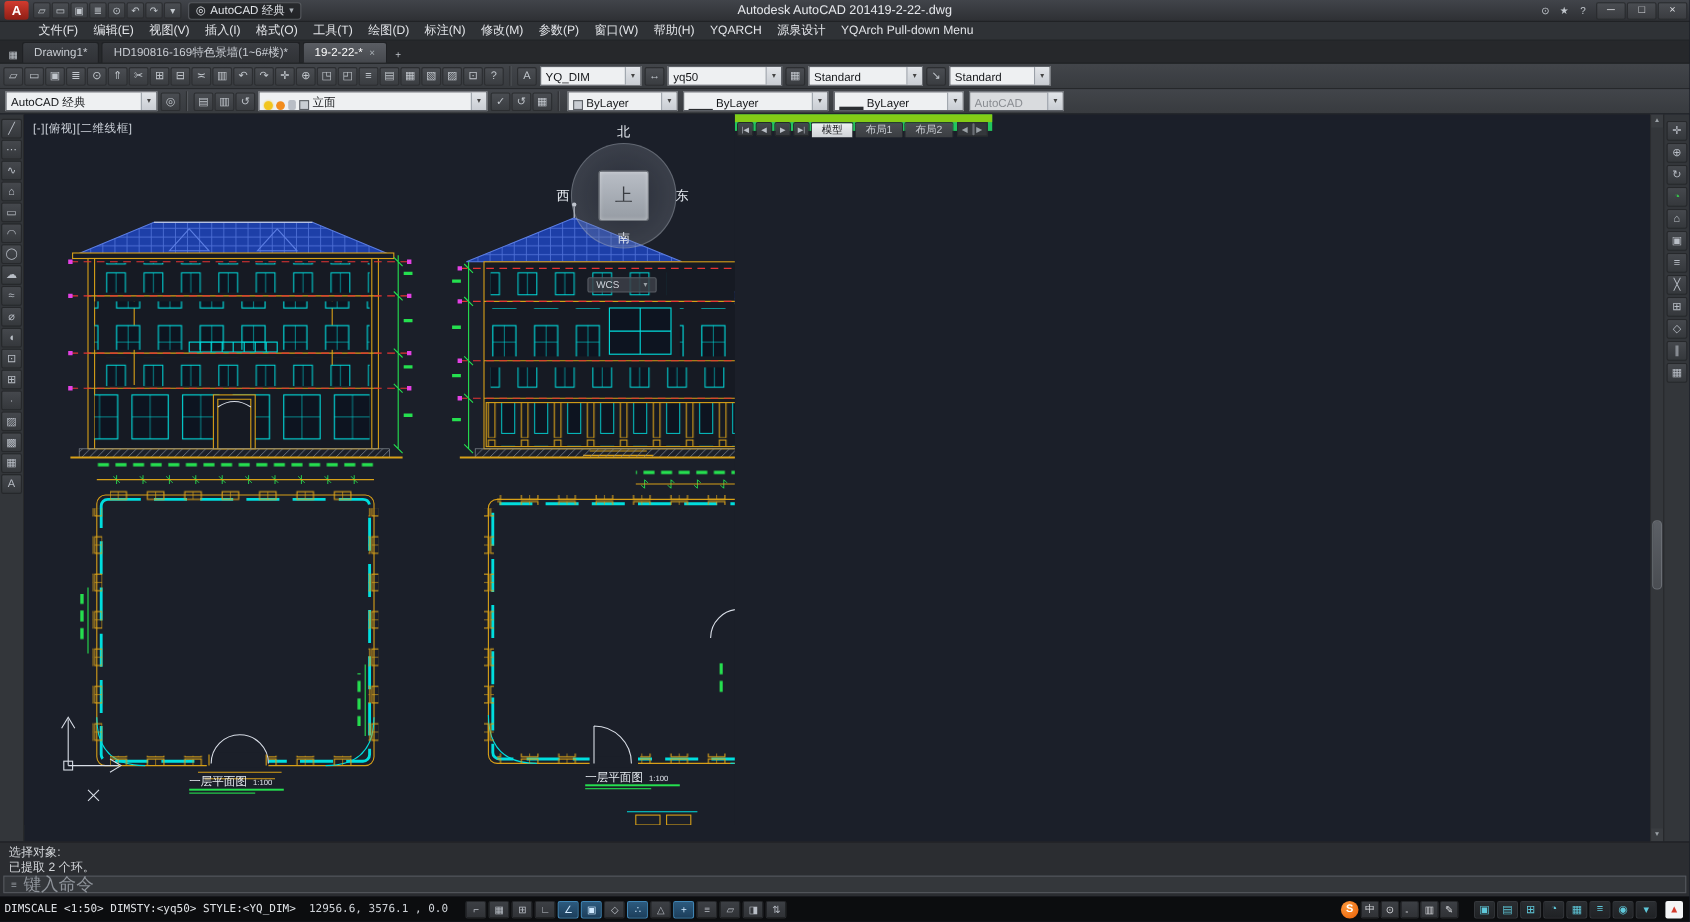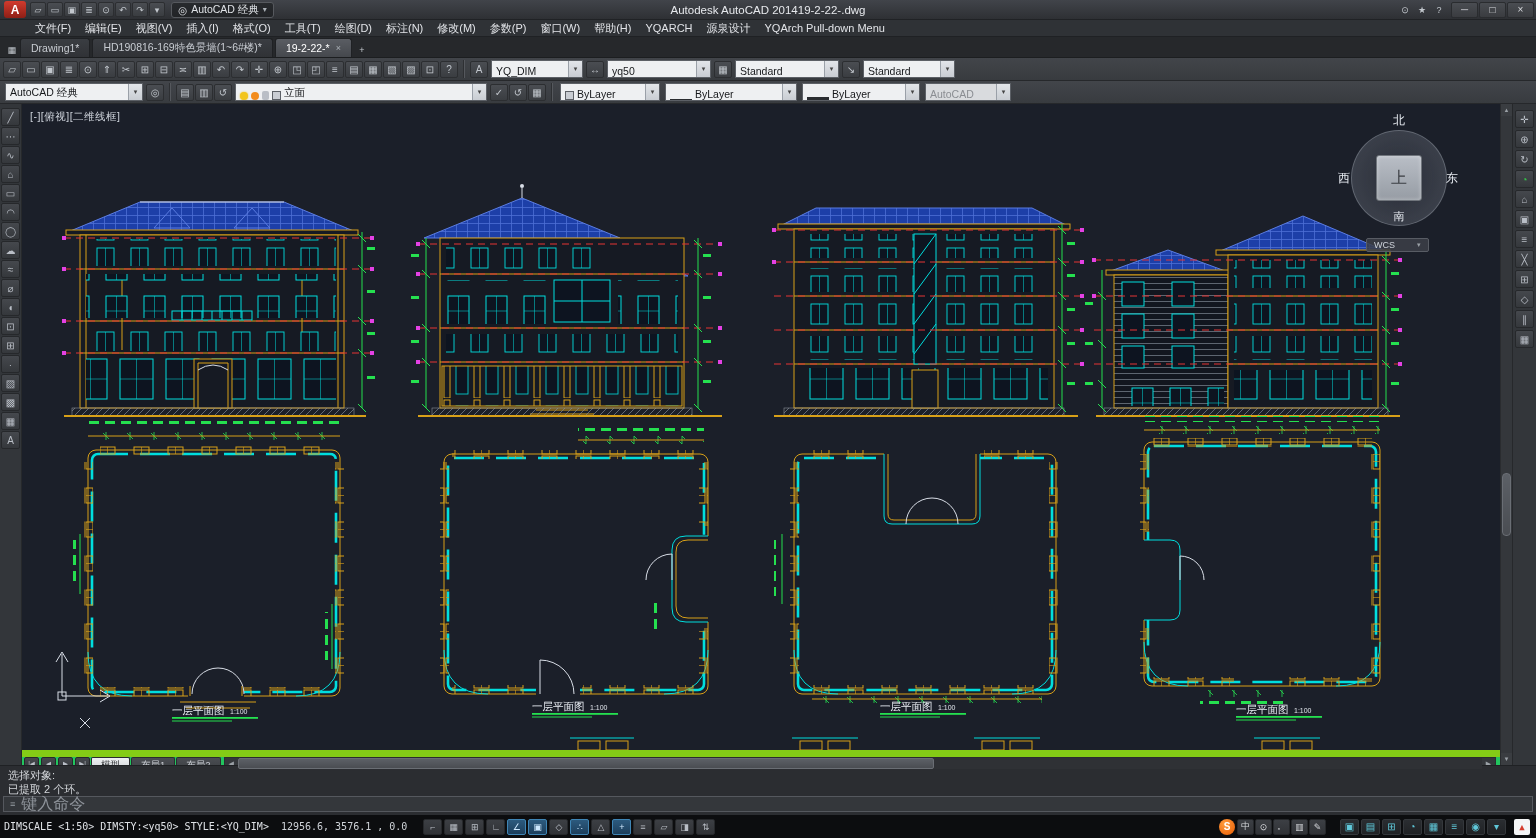--- a/index.html
+++ b/index.html
@@ -30,48 +30,48 @@
   .ftab.active{background:linear-gradient(#5a5d63,#45484d);color:#fff}
   .tclose{font-size:9px;color:#aab0b6}
 
   
   .tbrow{height:23px;background:linear-gradient(#42454a,#383b3f);display:flex;align-items:center;padding:0 3px;border-bottom:1px solid #26282b;gap:1px;flex:0 0 23px}
   .stdicons,.iconrun{display:flex;gap:1px;align-items:center}
   .sep{width:2px;height:18px;border-left:1px solid #2e3033;border-right:1px solid #55585d;margin:0 4px}
   .combo{height:18px;background:#eef0f2;border:1px solid #5c6066;display:flex;align-items:flex-end;font-size:10.5px;color:#15171a;padding-left:4px;gap:3px;margin:0 2px;overflow:hidden;white-space:nowrap}
   .combo .cval{overflow:hidden;text-overflow:ellipsis}
   .carr{margin-left:auto;width:14px;height:100%;background:linear-gradient(#e2e5e9,#c9cdd3);border-left:1px solid #9aa0a8;display:flex;align-items:center;justify-content:center;font-size:7px;color:#444;flex:0 0 14px}
-  .w86{width:86px}.w92{width:92px}.w100{width:100px}.w104{width:104px}.w118{width:118px}.w132{width:132px}.w138{width:138px}.w208{width:252px}
+  .w86{width:86px}.w92{width:92px}.w100{width:100px}.w104{width:104px}.w118{width:118px}.w132{width:132px}.w138{width:138px}.w208{width:208px}
   .combo.disabled{background:#d9dbde;color:#8a8d92}
   .dot{display:inline-block;width:8px;height:8px;border-radius:50%;flex:0 0 8px}
   .bulb{background:#f2c51d;box-shadow:0 0 2px #f2c51d}
   .sun{background:#f28c1d}
   .lock{background:#b9bec6;border-radius:2px;width:7px;height:9px;flex:0 0 7px}
   .chip{display:inline-block;width:9px;height:9px;background:#c9cdd3;border:1px solid #5c6066;flex:0 0 9px}
   .ltline{display:inline-block;width:22px;height:0;border-top:1.6px solid #2a2d31;flex:0 0 22px}
   .ltline.thick{border-top-width:3px}
 
   
   .main{display:flex;height:661px;flex:0 0 661px}
   .lstrip{width:22px;background:#33363a;border-right:1px solid #26282b;display:flex;flex-direction:column;align-items:center;padding-top:4px;gap:1px;flex:0 0 22px}
   .vico{width:19px;height:18px;display:flex;align-items:center;justify-content:center;font-size:10px;color:#b9bec6;background:linear-gradient(#45484d,#35383c);border:1px solid #26282b;border-radius:2px;flex:0 0 18px}
-  .center{display:flex;flex-direction:column;flex:1;min-width:0}
+  .center{display:flex;flex-direction:row;flex:1;min-width:0}
   .draw{position:relative;height:646px;background:#1b1f29;overflow:hidden;flex:0 0 646px}
   .draw svg.cad{position:absolute;left:0;top:0}
   .vplabel{position:absolute;left:8px;top:6px;color:#cfd4dc;font-size:10.5px;letter-spacing:.5px;z-index:3}
 
   
   .viewcube{position:absolute;top:8px;right:46px;width:110px;height:150px;z-index:3;font-size:12px;color:#e8ecf2}
   .vc-ring{position:absolute;left:7px;top:18px;width:96px;height:96px;border-radius:50%;background:radial-gradient(circle,rgba(130,136,148,.14),rgba(130,136,148,.38));border:1px solid rgba(190,196,206,.3)}
   .vc-n{position:absolute;top:0;left:0;width:100%;text-align:center}
   .vc-s{position:absolute;top:97px;left:0;width:100%;text-align:center;font-size:11px}
   .vc-w{position:absolute;left:-6px;top:58px}
   .vc-e{position:absolute;right:-4px;top:58px}
   .vc-face{position:absolute;left:32px;top:43px;width:46px;height:46px;background:linear-gradient(#b9bec6,#969ca4);color:#3a3d42;display:flex;align-items:center;justify-content:center;font-size:16px;border:1px solid #70757c;border-radius:3px;box-shadow:inset 0 0 4px rgba(255,255,255,.4)}
-  .vc-wcs{position:absolute;left:22px;top:126px;background:rgba(60,64,72,.85);border:1px solid #585c64;color:#cfd4dc;font-size:9px;padding:1px 7px;border-radius:2px;display:flex;gap:22px;align-items:center}
+  .vc-wcs{position:absolute;left:22px;top:140px;background:rgba(60,64,72,.85);border:1px solid #585c64;color:#cfd4dc;font-size:9px;padding:1px 7px;border-radius:2px;display:flex;gap:22px;align-items:center}
   .vc-wcs .va{font-size:7px;color:#9aa0a6}
 
   
   .tabrow2{height:15px;background:#22c55e;display:flex;align-items:flex-start;border-top:7px solid #84cc16;font-size:9.5px;padding:0 2px;flex:0 0 15px}
   .tnav{width:15px;height:13px;display:flex;align-items:center;justify-content:center;font-size:6.5px;color:#b9bec6;background:linear-gradient(#45484d,#35383c);border:1px solid #26282b;border-radius:2px;margin-right:1px}
   .mtab{padding:0 9px;height:14px;line-height:13px;background:linear-gradient(#4a4d52,#3b3e42);color:#c9cdd3;border:1px solid #2a2c2f;border-bottom:none;margin-right:1px;border-radius:2px 2px 0 0;white-space:nowrap}
   .mtab.active{background:linear-gradient(#eef0f2,#cfd2d6);color:#1d1f22}
   .hscroll{flex:1;display:flex;align-items:center;height:13px;margin:0 2px;background:#34373b;border:1px solid #2a2c2f}
   .harr{width:13px;text-align:center;font-size:7px;color:#9aa0a6}
   .htrack{flex:1;height:11px;background:#2f3135;position:relative}

